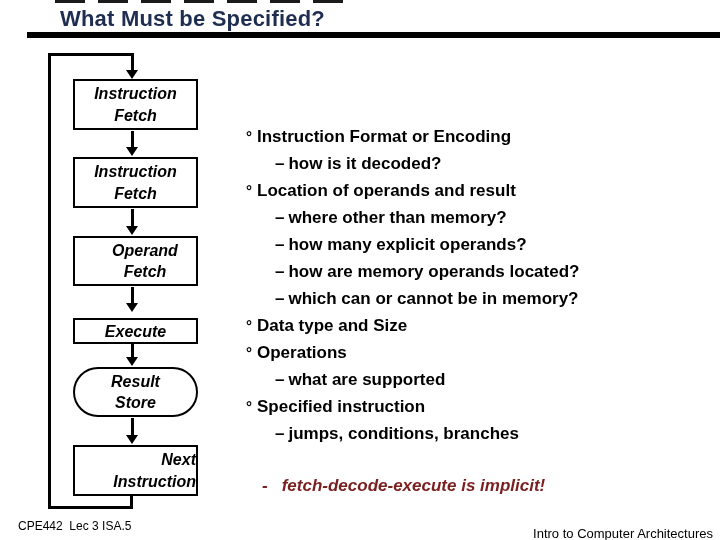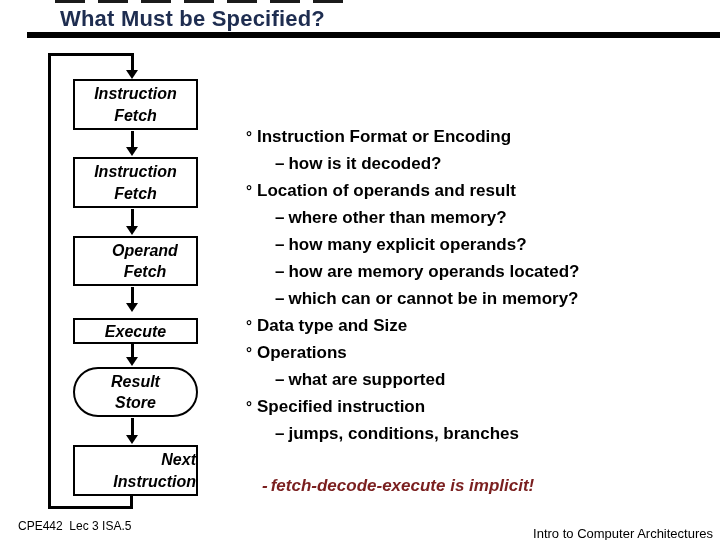--- a/index.html
+++ b/index.html
@@ -32,21 +32,21 @@
   
   .bullet-row{position:absolute;left:240px;width:478px;height:27px;line-height:27px;
     font-size:17px;font-weight:bold;white-space:nowrap;}
   .bullet-row .mk{display:inline-block;}
   .lvl1{padding-left:6px;}
   .lvl1 .mk{width:11px;font-size:15px;vertical-align:top;}
   .lvl2{padding-left:35px;}
   .lvl2 .mk{margin-right:4px;}
 
   .note-line{left:262px;top:476px;font-size:17px;font-weight:bold;font-style:italic;white-space:nowrap;}
-  .note-line .sp{margin-left:3px;}
+  .note-line .sp{margin-left:14px;}
 
   .footer-left{left:18px;top:519px;font-size:12px;white-space:pre;}
   .footer-right{right:7px;top:526px;font-size:13px;white-space:pre;}
 </style>
 </head>
 <body>
 
 <div class="abs top-dashes"></div>
 
 <div class="abs title" style="color: rgb(30, 45, 80);">What Must be Specified?</div>

